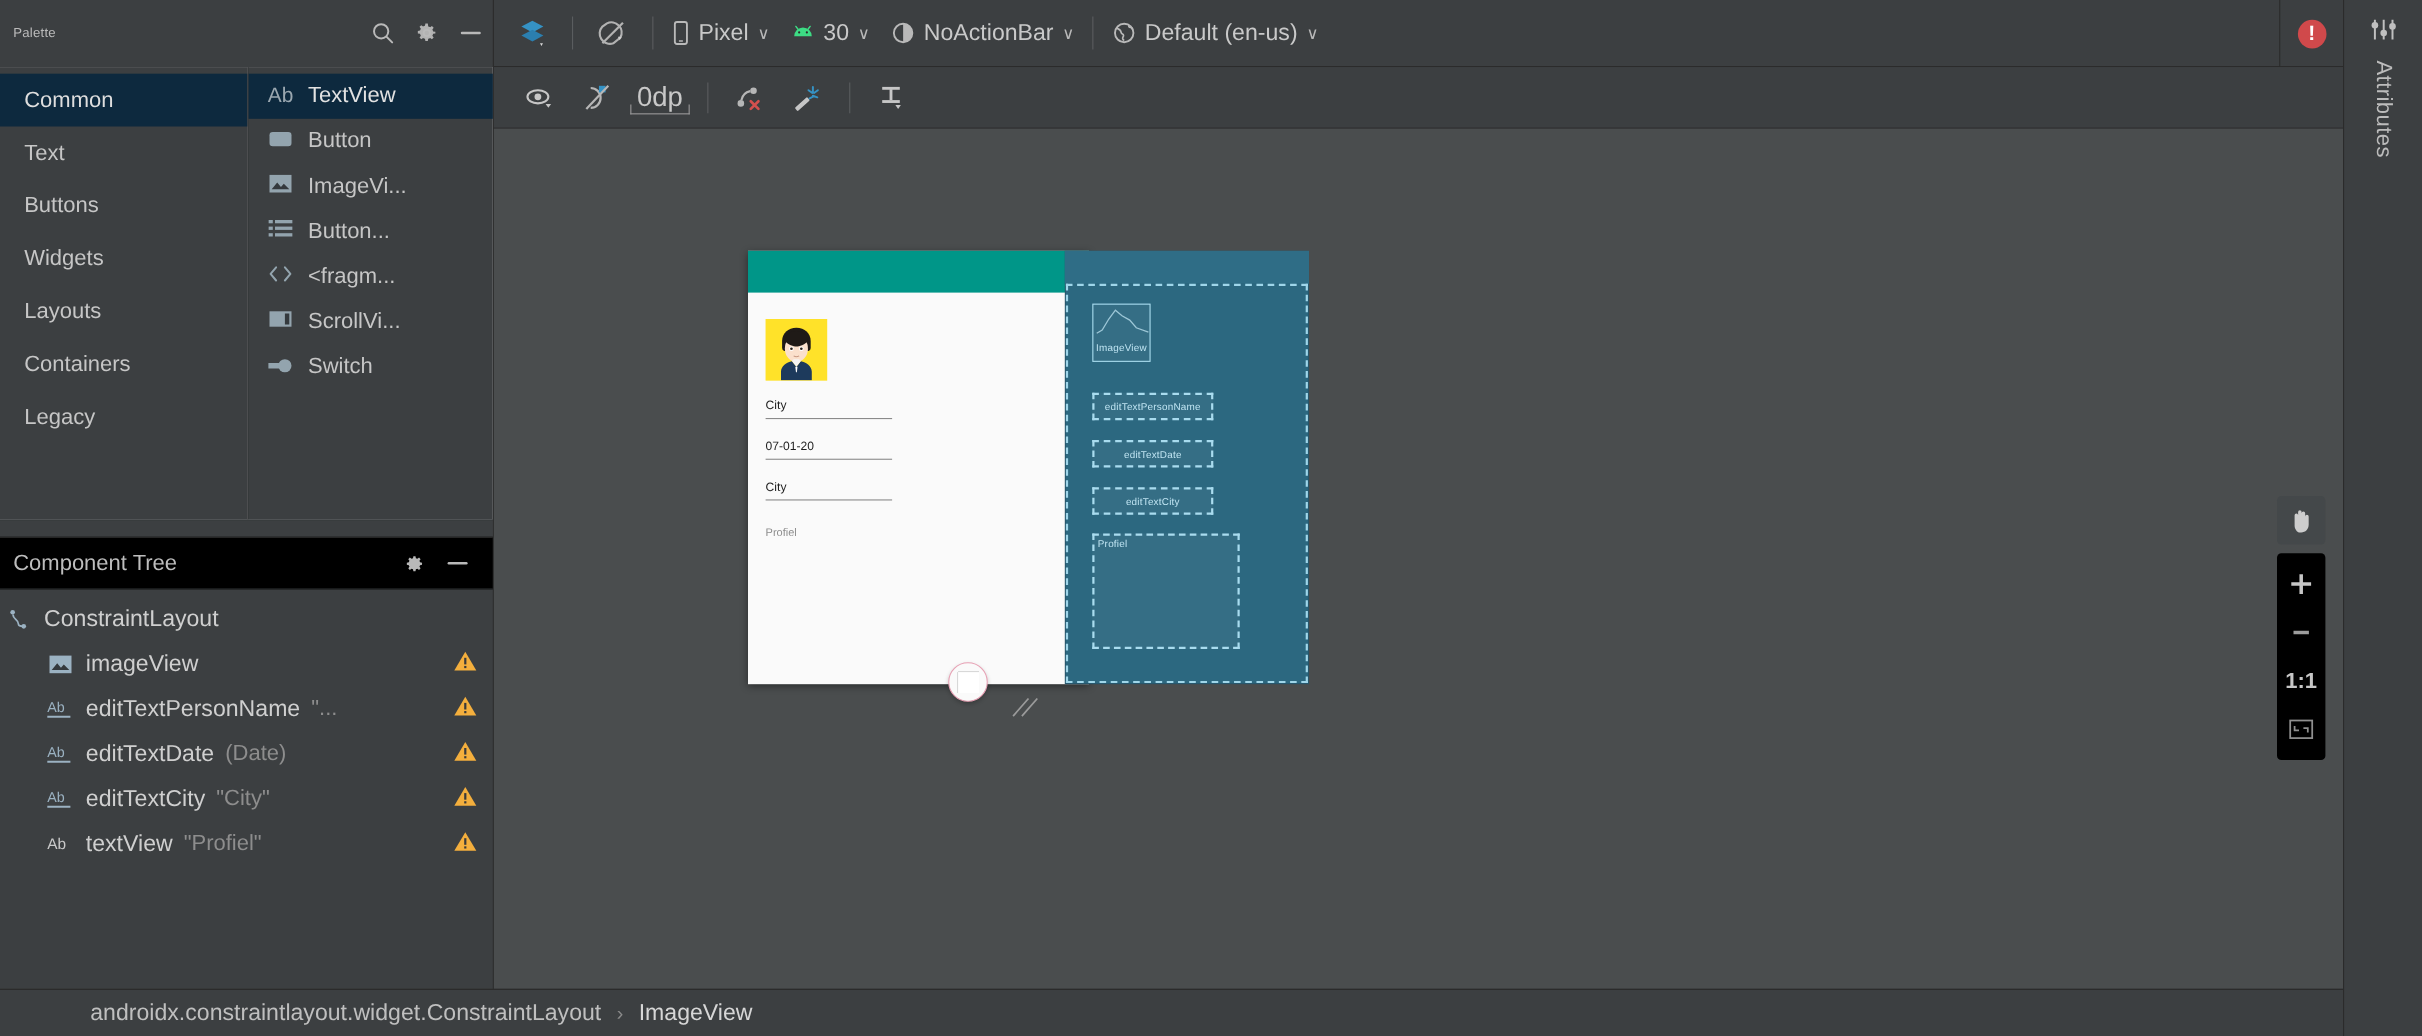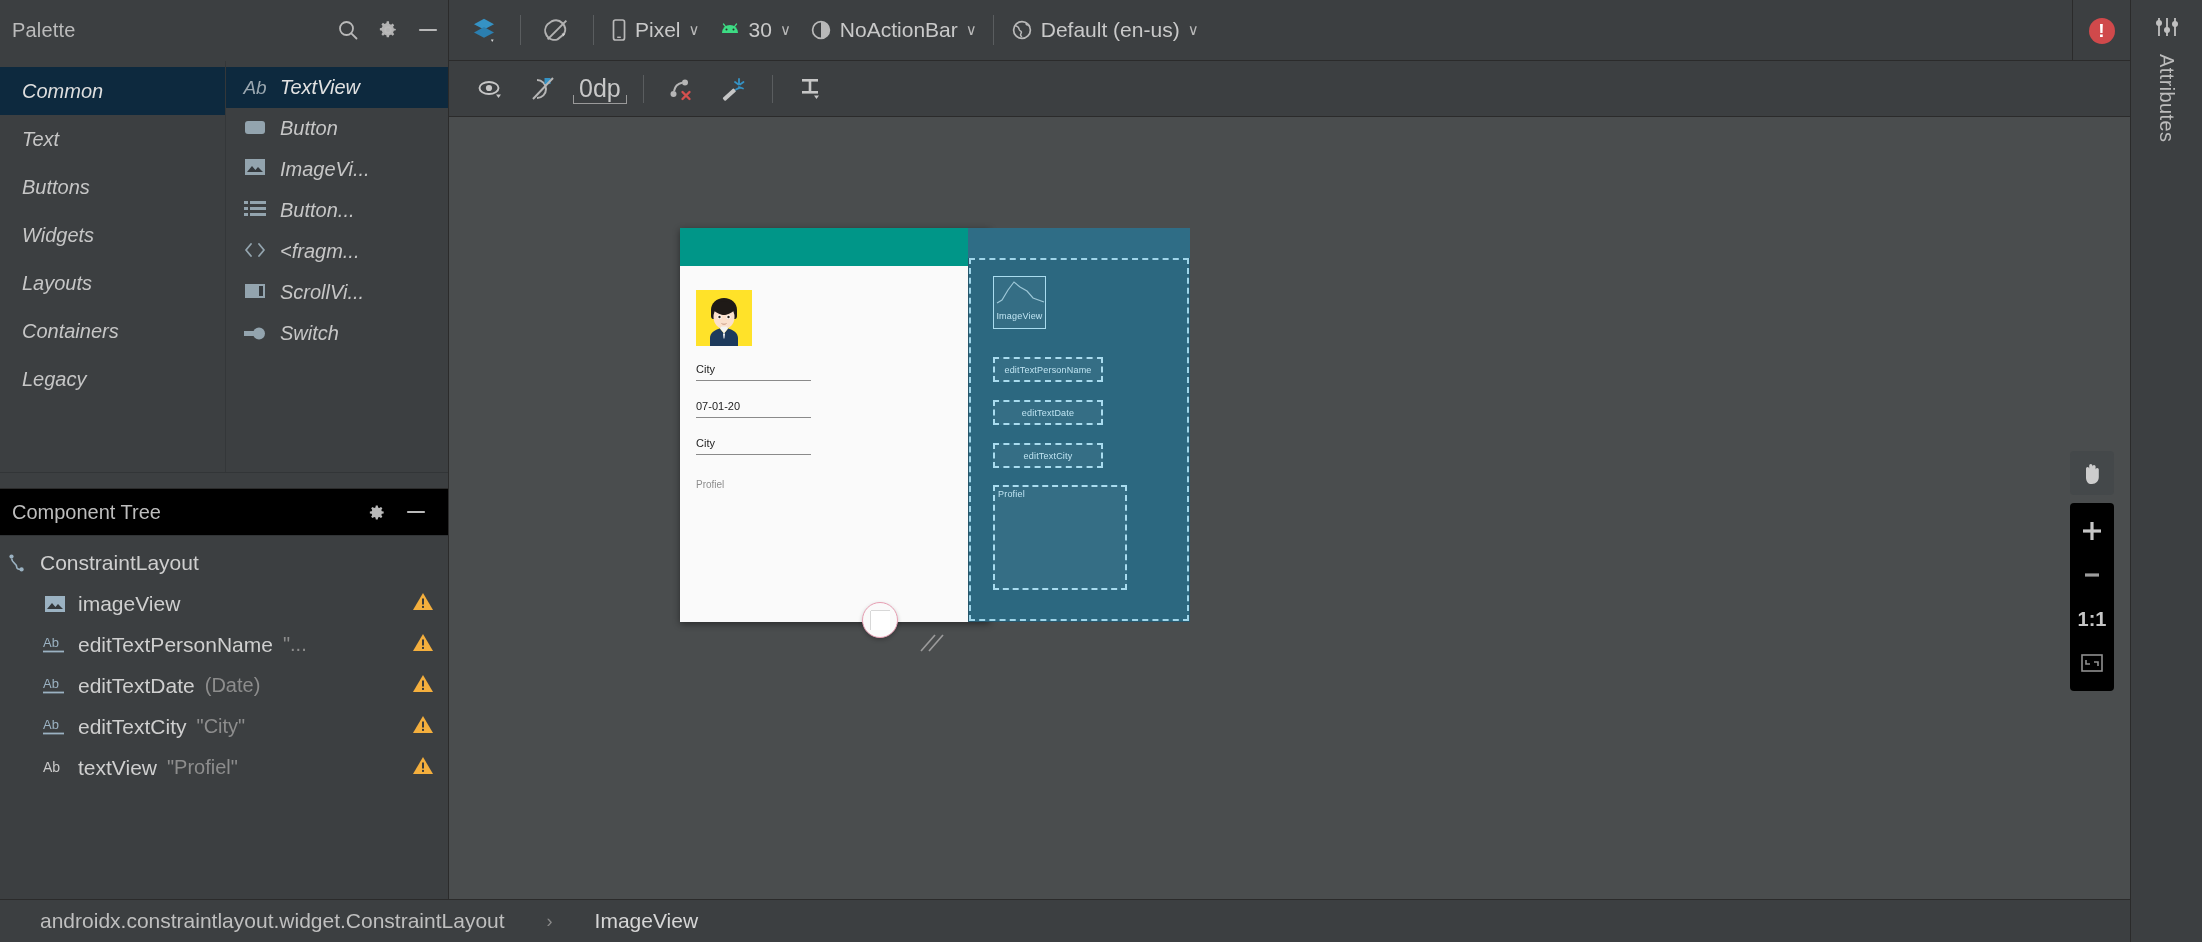--- a/index.html
+++ b/index.html
@@ -15,21 +15,21 @@
   .toolbar-top {
     position: absolute; left: 0; top: 0; width: 2202px; height: 61px;
     background: #3c3f41; display: flex; align-items: center;
     border-bottom: 1px solid #2b2b2b;
   }
   .palette-header {
     width: 449px; height: 61px; display: flex; align-items: center;
     background: #3c3f41; border-right: 1px solid #2b2b2b;
     padding-left: 12px;
   }
-  .palette-title { color: #bbbbbb; font-size: 20px; letter-spacing: .2px; }
+  .palette-title { color: #bbbbbb; font-size: 12px; letter-spacing: .2px; }
   .palette-header .sp { flex: 1; }
   .hicon { width: 40px; height: 40px; display: flex; align-items: center; justify-content: center; cursor: pointer; }
 
   .tb-group { display: flex; align-items: center; height: 61px; padding: 0 6px; }
   .tb-btn {
     display: flex; align-items: center; gap: 7px; height: 44px;
     padding: 0 9px; color: #c9c9c9; font-size: 21px; cursor: pointer;
     border-radius: 3px; white-space: nowrap;
   }
   .tb-sep { width: 1px; height: 30px; background: #5a5d5f; margin: 0 7px; }
@@ -57,21 +57,21 @@
   .attr-icon { margin-bottom: 10px; }
   .attr-text {
     writing-mode: vertical-rl; color: #bcbcbc; font-size: 20px; letter-spacing: .4px;
   }
 
   
   .left-panel {
     position: absolute; left: 0; top: 61px; width: 449px; height: 881px;
     background: #3c3f41; border-right: 1px solid #2b2b2b;
   }
-  .palette-body { position: relative; height: 411px; display: flex; background: #e5e5e5; font-style: italic; }
+  .palette-body { position: relative; height: 411px; display: flex; background: #e5e5e5; }
   .cat-col { width: 225px; background: #3c3f41; padding-top: 6px; }
   .cat-item {
     height: 48px; display: flex; align-items: center; padding-left: 22px;
     color: #c6c6c6; font-size: 20px; cursor: pointer;
   }
   .cat-item.sel { background: #0d293e; color: #dedede; }
   .items-col { flex: 1; background: #3c3f41; padding-top: 6px; border-left: 1px solid #343739; }
   .item-row {
     height: 41px; display: flex; align-items: center; gap: 10px;
     padding-left: 14px; color: #c6c6c6; font-size: 20px; cursor: pointer;
@@ -186,23 +186,22 @@
   .zp-group {
     margin-top: 8px; background: #000000; border-radius: 4px;
     display:flex; flex-direction:column; align-items:center; padding: 6px 0;
   }
   .zp-item { width: 44px; height: 44px; display:flex; align-items:center; justify-content:center; cursor:pointer; color:#c6c6c6; }
   .zp-item.ratio { font-size: 20px; font-weight: bold; }
 
   
   .breadcrumb {
     position: absolute; left: 0; bottom: 0; width: 100%; height: 43px;
-    background: #3c3f41; display: flex; align-items: center; padding-left: 40px;
+    background: #3c3f41; display: flex; align-items: center; padding-left: 82px;
     border-top: 1px solid #2b2b2b;
-    gap: 28px;
   }
   .bc-item { color: #bfbfbf; font-size: 21px; cursor: pointer; }
   .bc-sep { color: #8a8a8a; font-size: 18px; margin: 0 14px; }
   .bc-item.last { color: #d6d6d6; }
 
   .bottom-strip {
     position: absolute; left: 0; bottom: 0; width: 2202px; height: 43px;
     background: #3c3f41; border-top: 1px solid #2b2b2b;
   }
 </style>

